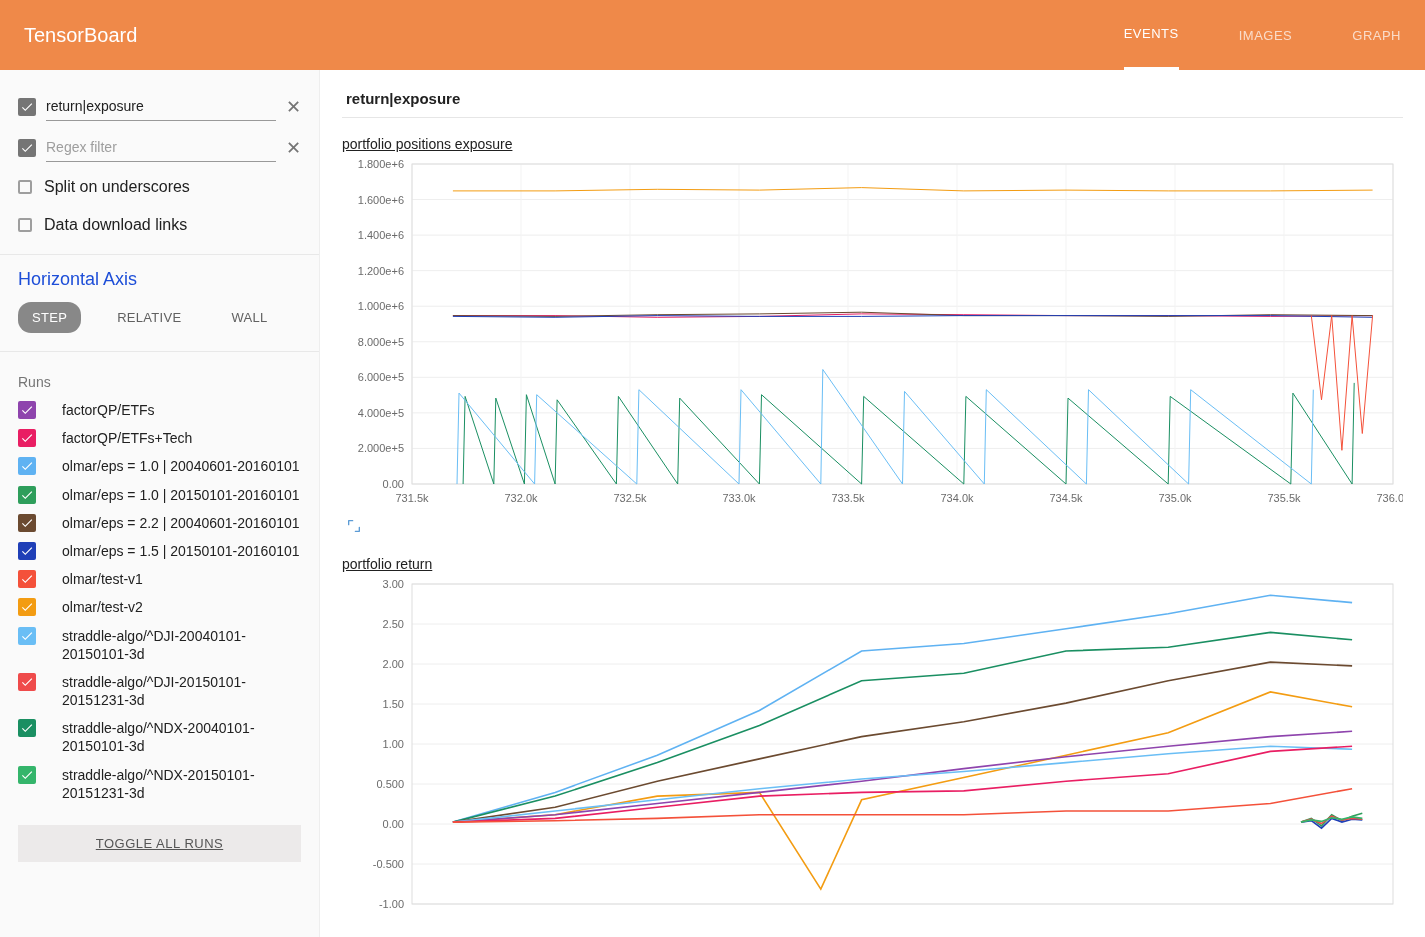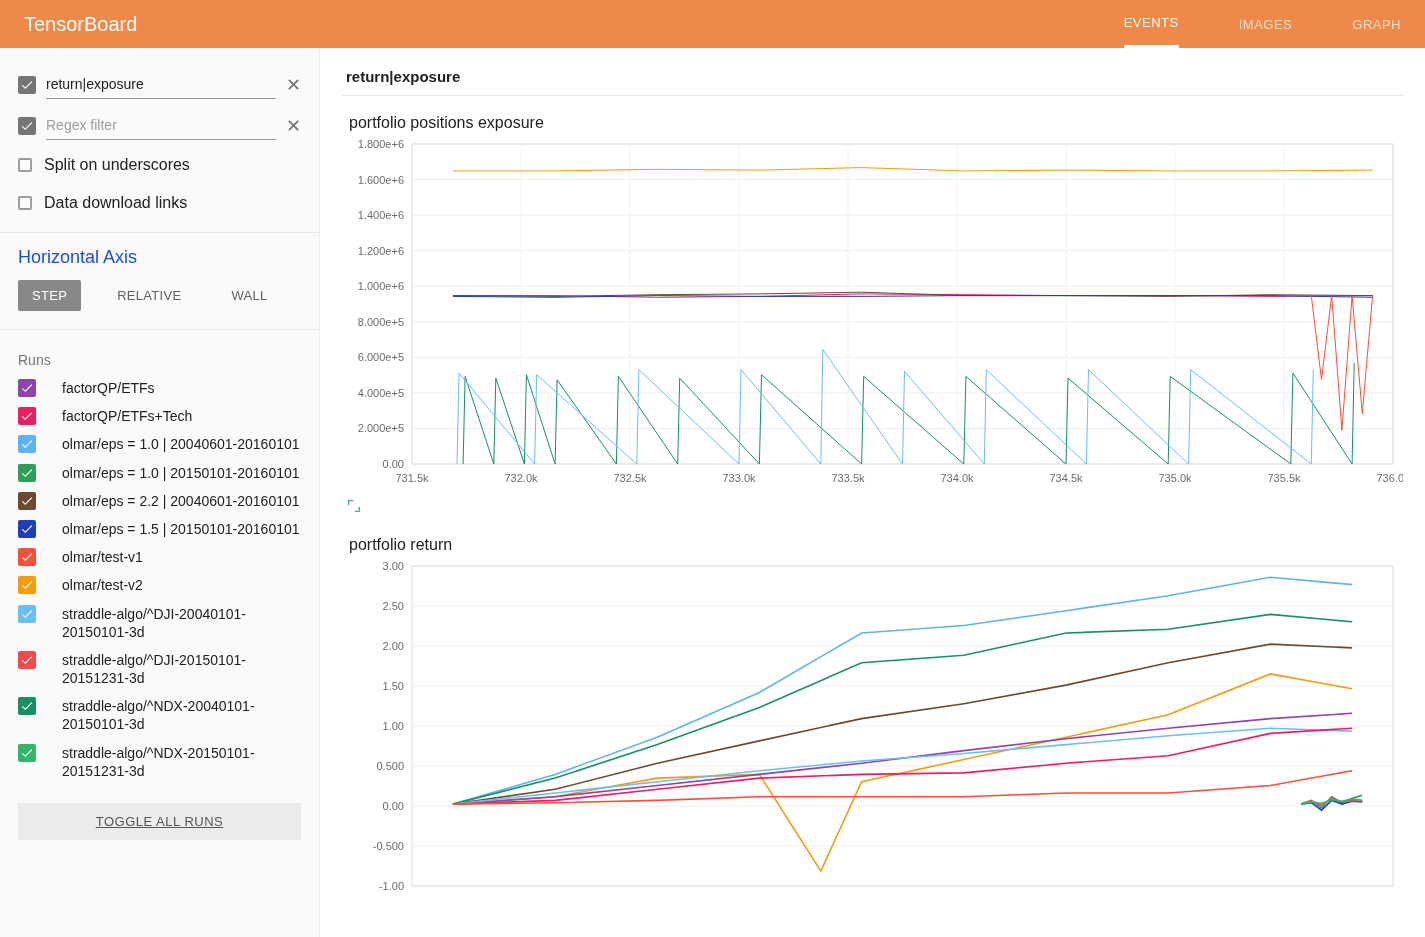--- a/index.html
+++ b/index.html
@@ -1,20 +1,20 @@
 <!DOCTYPE html>
 <html><head>
 <meta charset="utf-8">
 <style>
   * { box-sizing: border-box; margin: 0; padding: 0; }
   html, body { height: 100%; font-family: "Helvetica Neue", Arial, sans-serif; color: #212121; }
   body { display: flex; flex-direction: column; background: #fff; }
 
   
-  .header { background: #ef8949; color: #fff; height: 48px; display: flex; align-items: center; padding: 0 24px; }
+  .header { background: #ef8949; color: #fff; height: 70px; display: flex; align-items: center; padding: 0 24px; }
   .header-title { font-size: 20px; font-weight: 400; flex: 1; }
   .header-tabs { display: flex; gap: 60px; align-items: center; height: 100%; }
   .header-tab { font-size: 13px; letter-spacing: .5px; opacity: .7; cursor: pointer; height: 100%; display: flex; align-items: center; }
   .header-tab.active { opacity: 1; border-bottom: 3px solid #fff; }
 
   
   .content { flex: 1; display: flex; overflow: hidden; }
   .sidebar { width: 320px; background: #fafafa; border-right: 1px solid #eee; padding: 16px 0; display: flex; flex-direction: column; overflow-y: auto; }
   .main { flex: 1; overflow-y: auto; padding: 0 22px 30px 22px; background: #fff; }
 
@@ -22,37 +22,37 @@
   .filter-row { display: flex; align-items: center; padding: 6px 18px; gap: 10px; }
   .filter-input { flex: 1; border: none; border-bottom: 1px solid #999; background: transparent; font-size: 14px; padding: 6px 0; outline: none; color: #212121; }
   .filter-input::placeholder { color: #9e9e9e; }
   .clear-x { color: #757575; font-size: 18px; cursor: pointer; }
 
   .opt-row { display: flex; align-items: center; padding: 10px 18px; gap: 12px; font-size: 16px; color: #212121; }
   .hr { border-top: 1px solid #e8e8e8; margin: 10px 0; }
 
   .section-label { font-size: 18px; color: #1d4ed8; padding: 4px 18px 12px; }
   .axis-row { display: flex; gap: 22px; padding: 0 18px 8px; align-items: center; }
-  .axis-btn { font-size: 13px; color: #616161; letter-spacing: .3px; cursor: pointer; padding: 8px 14px; border-radius: 2px; }
+  .axis-btn { font-size: 13px; color: #616161; letter-spacing: .3px; cursor: pointer; padding: 8px 14px; border-radius: 13px; }
   .axis-btn.active { background: #888; color: #fff; }
 
   .runs-label { font-size: 14px; color: #757575; padding: 12px 18px 6px; }
   .run-row { display: flex; align-items: flex-start; padding: 5px 18px; gap: 26px; font-size: 14px; color: #212121; line-height: 1.3; }
   .run-label { flex: 1; }
 
   .chk { width: 18px; height: 18px; border-radius: 2px; display: inline-flex; align-items: center; justify-content: center; flex-shrink: 0; }
   .chk.filled svg { width: 14px; height: 14px; fill: #fff; }
   .chk.empty { border: 2px solid #9e9e9e; width: 14px; height: 14px; background: transparent; }
   .chk-gray { background: #757575; }
 
   .toggle-all { margin: 18px 18px 0; background: #eceaea; color: #555; font-size: 13px; letter-spacing: .5px; text-align: center; padding: 11px 0; cursor: pointer; text-decoration: underline; }
 
   
   .page-title { font-size: 15px; font-weight: 600; padding: 20px 4px 10px; border-bottom: 1px solid #e6e6e6; margin-bottom: 18px; }
-  .chart-title { font-size: 16px; color: #212121; margin: 8px 0 2px 7px; }
+  .chart-title { font-size: 14px; color: #212121; margin: 8px 0 2px 0; text-decoration: underline; }
   .chart-stage { position: relative; height: 360px; margin-bottom: 4px; }
   .chart-stage svg.chart { position: absolute; inset: 0; }
   .expand-icon { color: #5b9bd5; font-size: 14px; margin-left: 4px; display:inline-flex; align-items:center; gap:4px; cursor:pointer;}
   .expand-icon svg { width:16px; height:16px; stroke:#5b9bd5; fill:none; stroke-width:2;}
 </style>
 </head>
 <body>
 
 <div class="header">
   <div class="header-title">TensorBoard</div>

